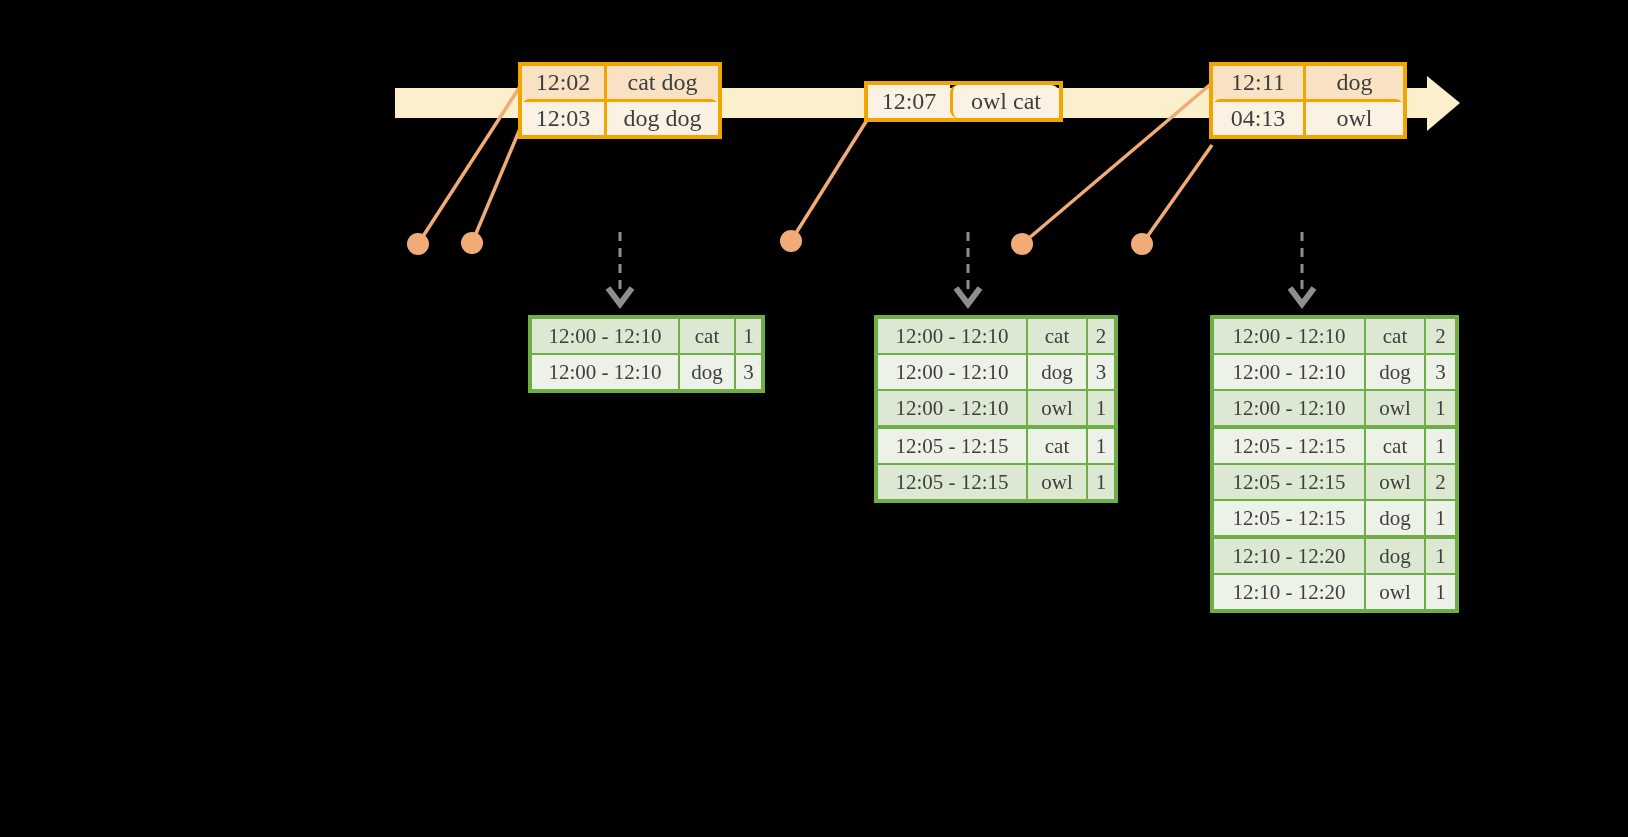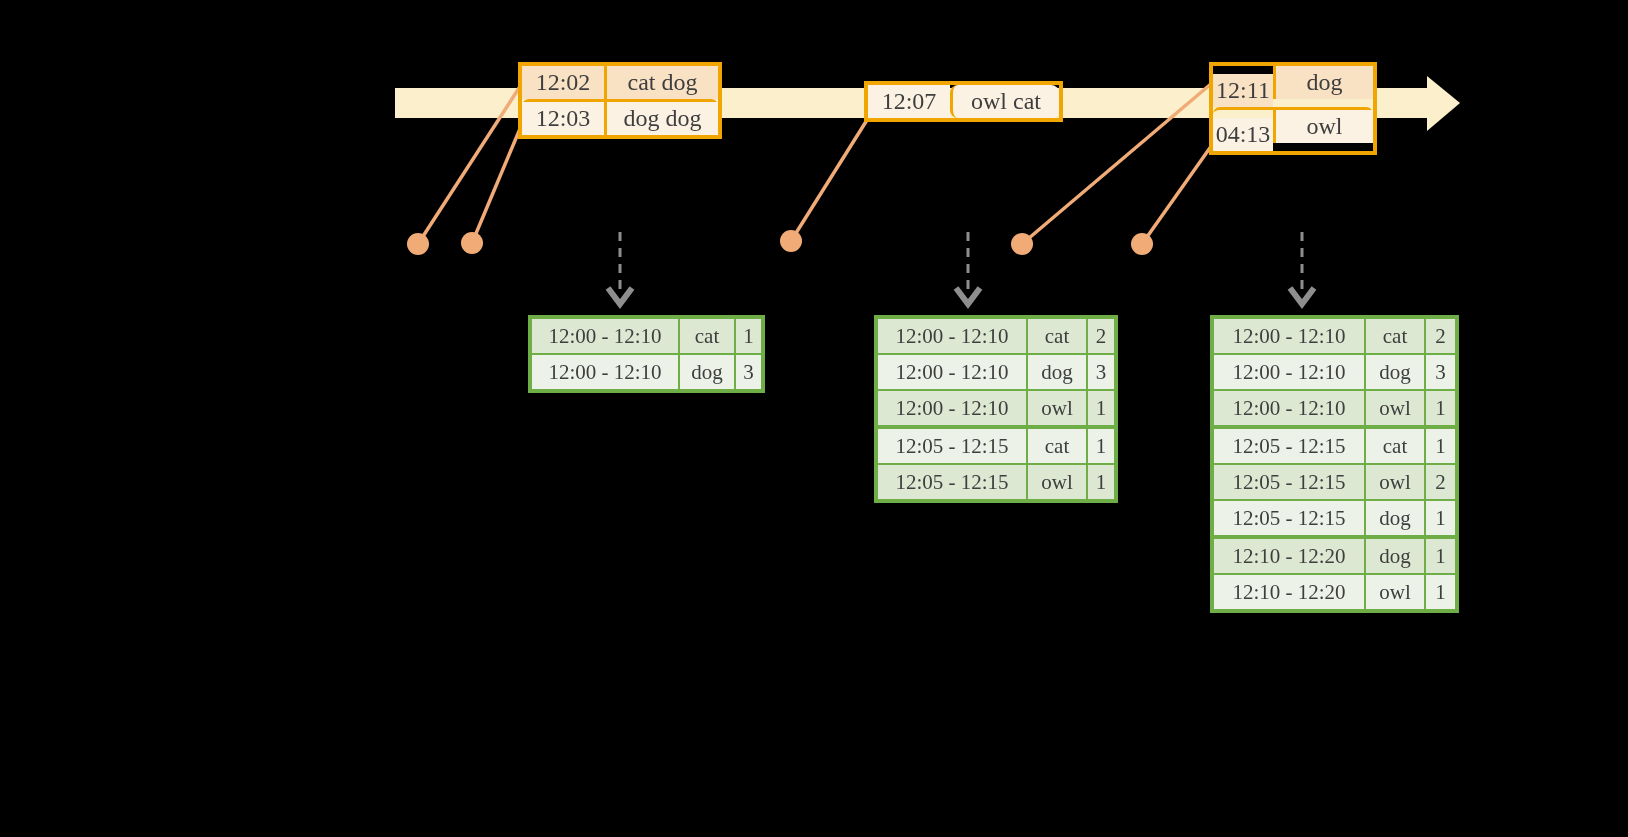--- a/index.html
+++ b/index.html
@@ -18,21 +18,21 @@
   .event-row + .event-row{border-top:3px solid var(--event_border);border-radius:7px;}
   .event-cell{
     height:33px;line-height:33px;text-align:center;
     font-size:24px;color:var(--text);white-space:nowrap;
   }
   .event-cell.words{border-left:3px solid var(--event_border);}
   .e-dark{background:var(--event_row_dark);}
   .e-light{background:var(--event_row_light);}
   .t-e1{left:518px;top:62px;}  .t-e1 .time{width:82px;}  .t-e1 .words{width:111px;}
   .t-e2{left:864px;top:81px;}  .t-e2 .time{width:82px;}  .t-e2 .words{width:106px;border-radius:8px;}
-  .t-e3{left:1209px;top:62px;} .t-e3 .time{width:60px;margin-top:8px;}  .t-e3 .words{width:97px;}
+  .t-e3{left:1209px;top:62px;} .t-e3 .time{width:90px;}  .t-e3 .words{width:97px;}
 
   
   .result-table{position:absolute;padding-left:36px;}
   .result-group{border:4px solid var(--result_border);}
   .result-group + .result-group{margin-top:-4px;}
   .result-row{display:flex;}
   .result-row + .result-row{border-top:2px solid var(--result_border);}
   .result-cell{
     height:34px;line-height:34px;text-align:center;
     font-size:21px;color:var(--text);white-space:nowrap;

